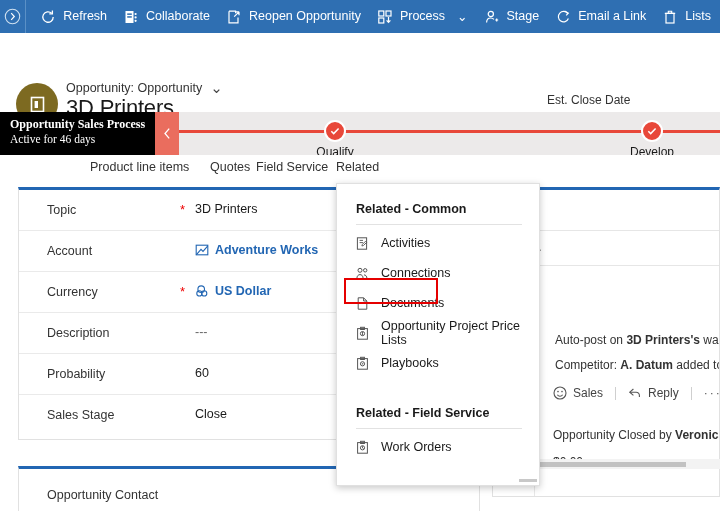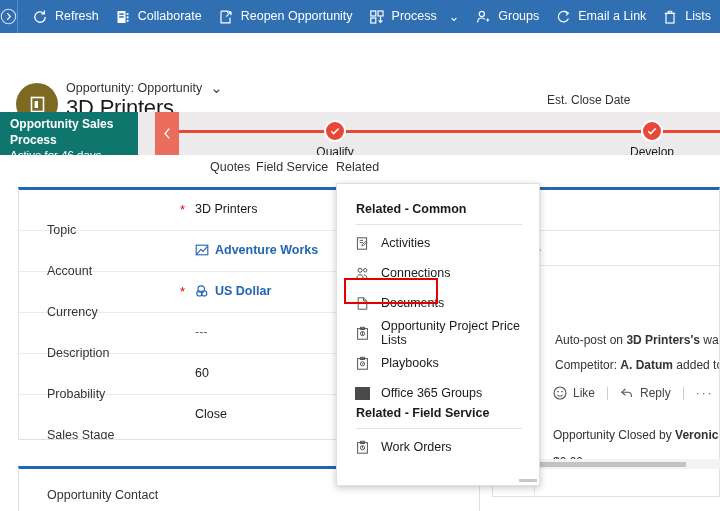--- a/index.html
+++ b/index.html
@@ -50,22 +50,22 @@
     position:absolute; left:68px; top:80px; font-size:12px; color:#444; display:flex; align-items:center; gap:7px;
   }
   .hdr-right { position:absolute; right:0px; top:54px; width:240px; height:50px; }
   .hdr-field-label { position:absolute; left:67px; top:6px; font-size:12px; color:#333; }
   .hdr-field-value { position:absolute; left:67px; top:28px; font-size:13px; color:#1a1a1a; }
   .hdr-cal { position:absolute; right:18px; top:26px; }
 
   
   .bpf { position:absolute; left:0; top:112px; width:720px; height:43px; background:#eceaea; }
   .bpf-name {
-    position:absolute; left:0; top:0; width:138px; height:43px; background:#0f766e;
-    color:#fff; padding:4px 8px 0 10px;
+    position:absolute; left:0; top:0; width:155px; height:43px; background:#000000;
+    color:#fff; padding:4px 8px 0 10px;font-family:Liberation Serif, serif;
   }
   .bpf-name .t1 { font-size:12px; font-weight:bold; line-height:16px; }
   .bpf-name .t2 { font-size:11.5px; line-height:15px; }
   .bpf-collapse {
     position:absolute; left:155px; top:0; width:24px; height:43px; background:#ea6d5e;
     display:flex; align-items:center; justify-content:center; color:#fff;
   }
   .bpf-line { position:absolute; left:179px; top:18px; width:541px; height:3px; background:#e8483a; }
   .bpf-stage { position:absolute; top:8px; text-align:center; width:90px; }
   .bpf-dot {
@@ -87,21 +87,21 @@
   }
 
   
   .card-left {
     position:absolute; left:18px; top:187px; width:462px; height:253px;
     background:#fff; border:1px solid #e1e1e1; border-top:3px solid #2266b3;
     overflow:hidden;
   }
   .frow { position:relative; height:41px; border-bottom:1px solid #eaeaea; }
   .frow:last-child { border-bottom:none; }
-  .flabel { position:absolute; left:28px; top:13px; font-size:12.5px; color:#333;margin-top:20px; }
+  .flabel { position:absolute; left:28px; top:13px; font-size:12.5px; color:#333; }
   .freq { position:absolute; left:161px; top:12px; font-size:13px; color:#e00; }
   .fvalue { position:absolute; left:176px; top:12px; font-size:12.5px; color:#1a1a1a; }
   .fvalue.link { color:#2266b3; font-weight:bold; display:flex; align-items:center; gap:6px; }
   .fvalue.muted { color:#666; }
 
   .card-left2 {
     position:absolute; left:18px; top:466px; width:462px; height:60px;
     background:#fff; border:1px solid #e1e1e1; border-top:3px solid #2266b3;
   }
   .card-left2 .sec-title { position:absolute; left:28px; top:19px; font-size:12.5px; color:#333; }
@@ -201,21 +201,21 @@
       <span class="cmd-label">Process</span>
       <span class="chev-sm">⌄</span>
     </div>
 
     <div class="cmd-item">
       <svg class="ico" viewBox="0 0 16 16">
         <circle cx="6.8" cy="5" r="2.6" fill="none" stroke="#fff" stroke-width="1.2"></circle>
         <path d="M2.6 13.6 c0-3 1.9-4.6 4.2-4.6 c1.3 0 2.4 .5 3.1 1.4" fill="none" stroke="#fff" stroke-width="1.2"></path>
         <path d="M11.2 11 h3 M12.7 9.6 v2.8" fill="none" stroke="#fff" stroke-width="1.2"></path>
       </svg>
-      <span class="cmd-label">Groups</span>
+      <span class="cmd-label">Stage</span>
     </div>
 
     <div class="cmd-item">
       <svg class="ico" viewBox="0 0 16 16">
         <path d="M12.8 4.6 A5.2 5.2 0 1 0 13.4 9.6" fill="none" stroke="#fff" stroke-width="1.2"></path>
         <path d="M9.6 2.1 L13.3 4.2 L11.2 6.4" fill="none" stroke="#fff" stroke-width="1.2"></path>
       </svg>
       <span class="cmd-label">Email a Link</span>
     </div>
 
@@ -295,20 +295,23 @@
       </div>
       <div class="bpf-stage-label">Qualify</div>
     </div>
   </div>
 
   <div class="tabs">
     <div class="tab active" style="left:32px;width:64px;margin-top:36px;">
       <span>Summary</span>
       <span class="underline"></span>
     </div>
+    <div class="tab" style="left:88px;">
+      <span>Product line items</span>
+    </div>
     <div class="tab" style="left:208px;">
       <span>Quotes</span>
     </div>
     <div class="tab" style="left:254px;">
       <span>Field Service</span>
     </div>
     <div class="tab" style="left:334px;">
       <span>Related</span>
     </div>
     <div class="tab-highlight" style="left:331px;top:156px;width:47px;height:21px;"></div>
@@ -384,21 +387,21 @@
     </div>
 
     <div class="tl-actions">
       <span class="tl-act">
         <svg width="14" height="14" viewBox="0 0 14 14">
           <circle cx="7" cy="7" r="6" fill="none" stroke="#555" stroke-width="1.1"></circle>
           <circle cx="5" cy="5.6" r="0.8" fill="#555"></circle>
           <circle cx="9" cy="5.6" r="0.8" fill="#555"></circle>
           <path d="M4.4 8.8 a3 3 0 0 0 5.2 0" fill="none" stroke="#555" stroke-width="1.1"></path>
         </svg>
-        <span>Like</span>
+        <span>Sales</span>
       </span>
       <span class="tl-divider"></span>
       <span class="tl-act">
         <svg width="14" height="14" viewBox="0 0 14 14">
           <path d="M5.4 3 L1.8 6.2 L5.4 9.4" fill="none" stroke="#555" stroke-width="1.1"></path>
           <path d="M1.8 6.2 h6.4 a3.2 3.2 0 0 1 3.2 3.2 v1.6" fill="none" stroke="#555" stroke-width="1.1"></path>
         </svg>
         <span>Reply</span>
       </span>
       <span class="tl-divider"></span>
@@ -460,24 +463,20 @@
     <div class="fly-item" style="top:166px;">
       <svg class="ico" viewBox="0 0 15 15">
         <rect x="2.6" y="2.6" width="9.8" height="10.6" fill="none" stroke="#555" stroke-width="1"></rect>
         <rect x="5.6" y="1.3" width="3.8" height="2.2" fill="none" stroke="#555" stroke-width="1"></rect>
         <circle cx="7.5" cy="7.8" r="2.1" fill="none" stroke="#555" stroke-width="1"></circle>
         <path d="M6.9 6.9 L8.8 7.8 L6.9 8.7 Z" fill="#555"></path>
       </svg>
       <span>Playbooks</span>
     </div>
 
-    <div class="fly-item" style="top:196px;">
-      <span class="ico" style="background:#4a4a4a;display:block;width:13px;height:13px;"></span>
-      <span>Office 365 Groups</span>
-    </div>
 
     <div class="fly-group" style="top:222px;">Related - Field Service</div>
     <div class="fly-rule" style="top:244px;"></div>
 
     <div class="fly-item" style="top:250px;">
       <svg class="ico" viewBox="0 0 15 15">
         <rect x="2.6" y="2.6" width="9.8" height="10.6" fill="none" stroke="#555" stroke-width="1"></rect>
         <rect x="5.6" y="1.3" width="3.8" height="2.2" fill="none" stroke="#555" stroke-width="1"></rect>
         <circle cx="7.5" cy="7.8" r="2.1" fill="none" stroke="#555" stroke-width="1"></circle>
         <path d="M7.5 6.2 v1.8 l1.2 .9" fill="none" stroke="#555" stroke-width="0.9"></path>

